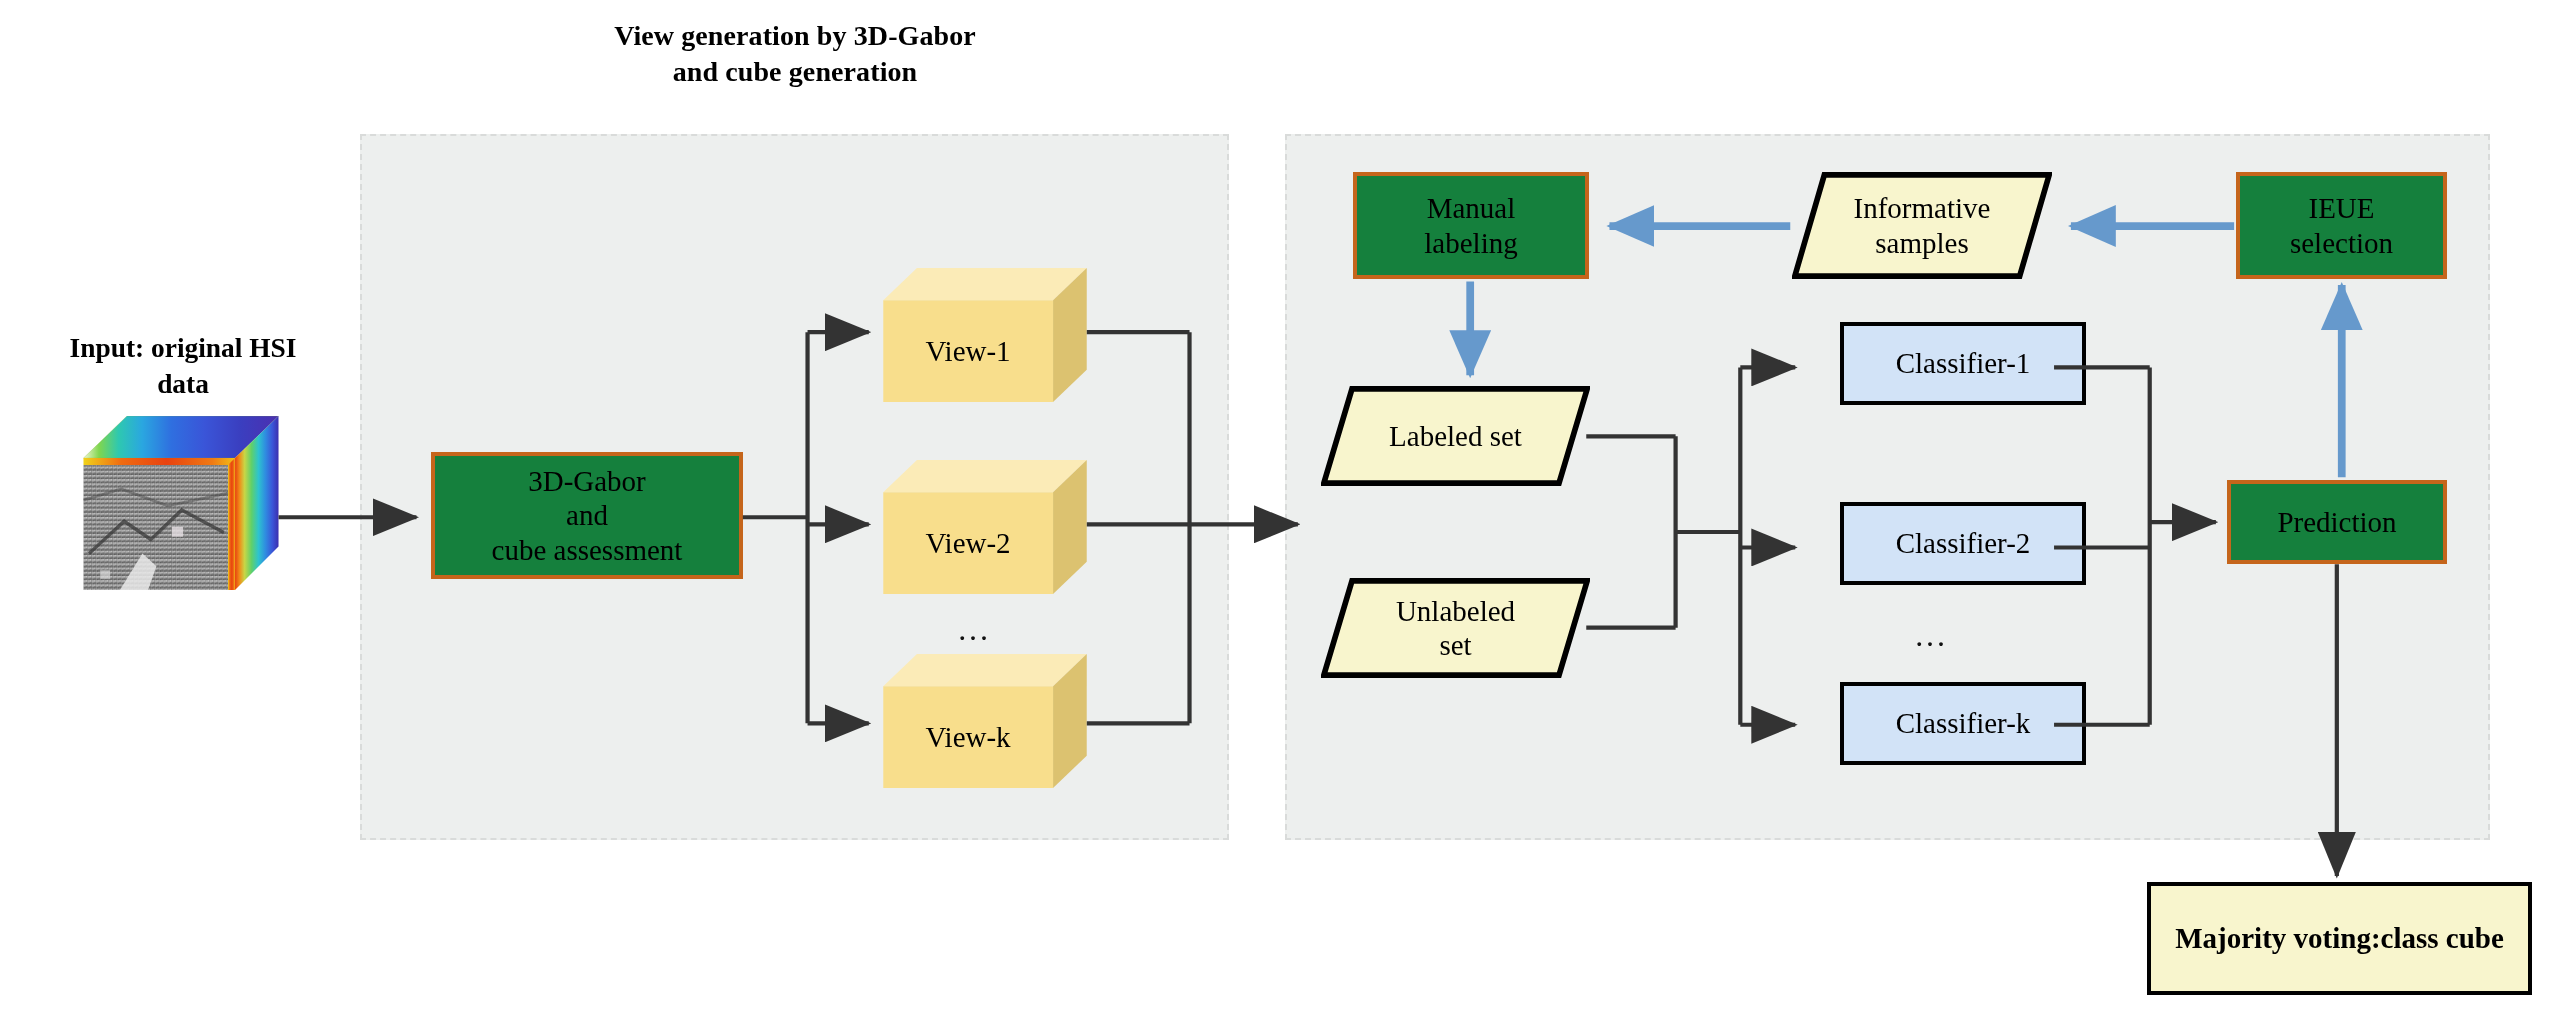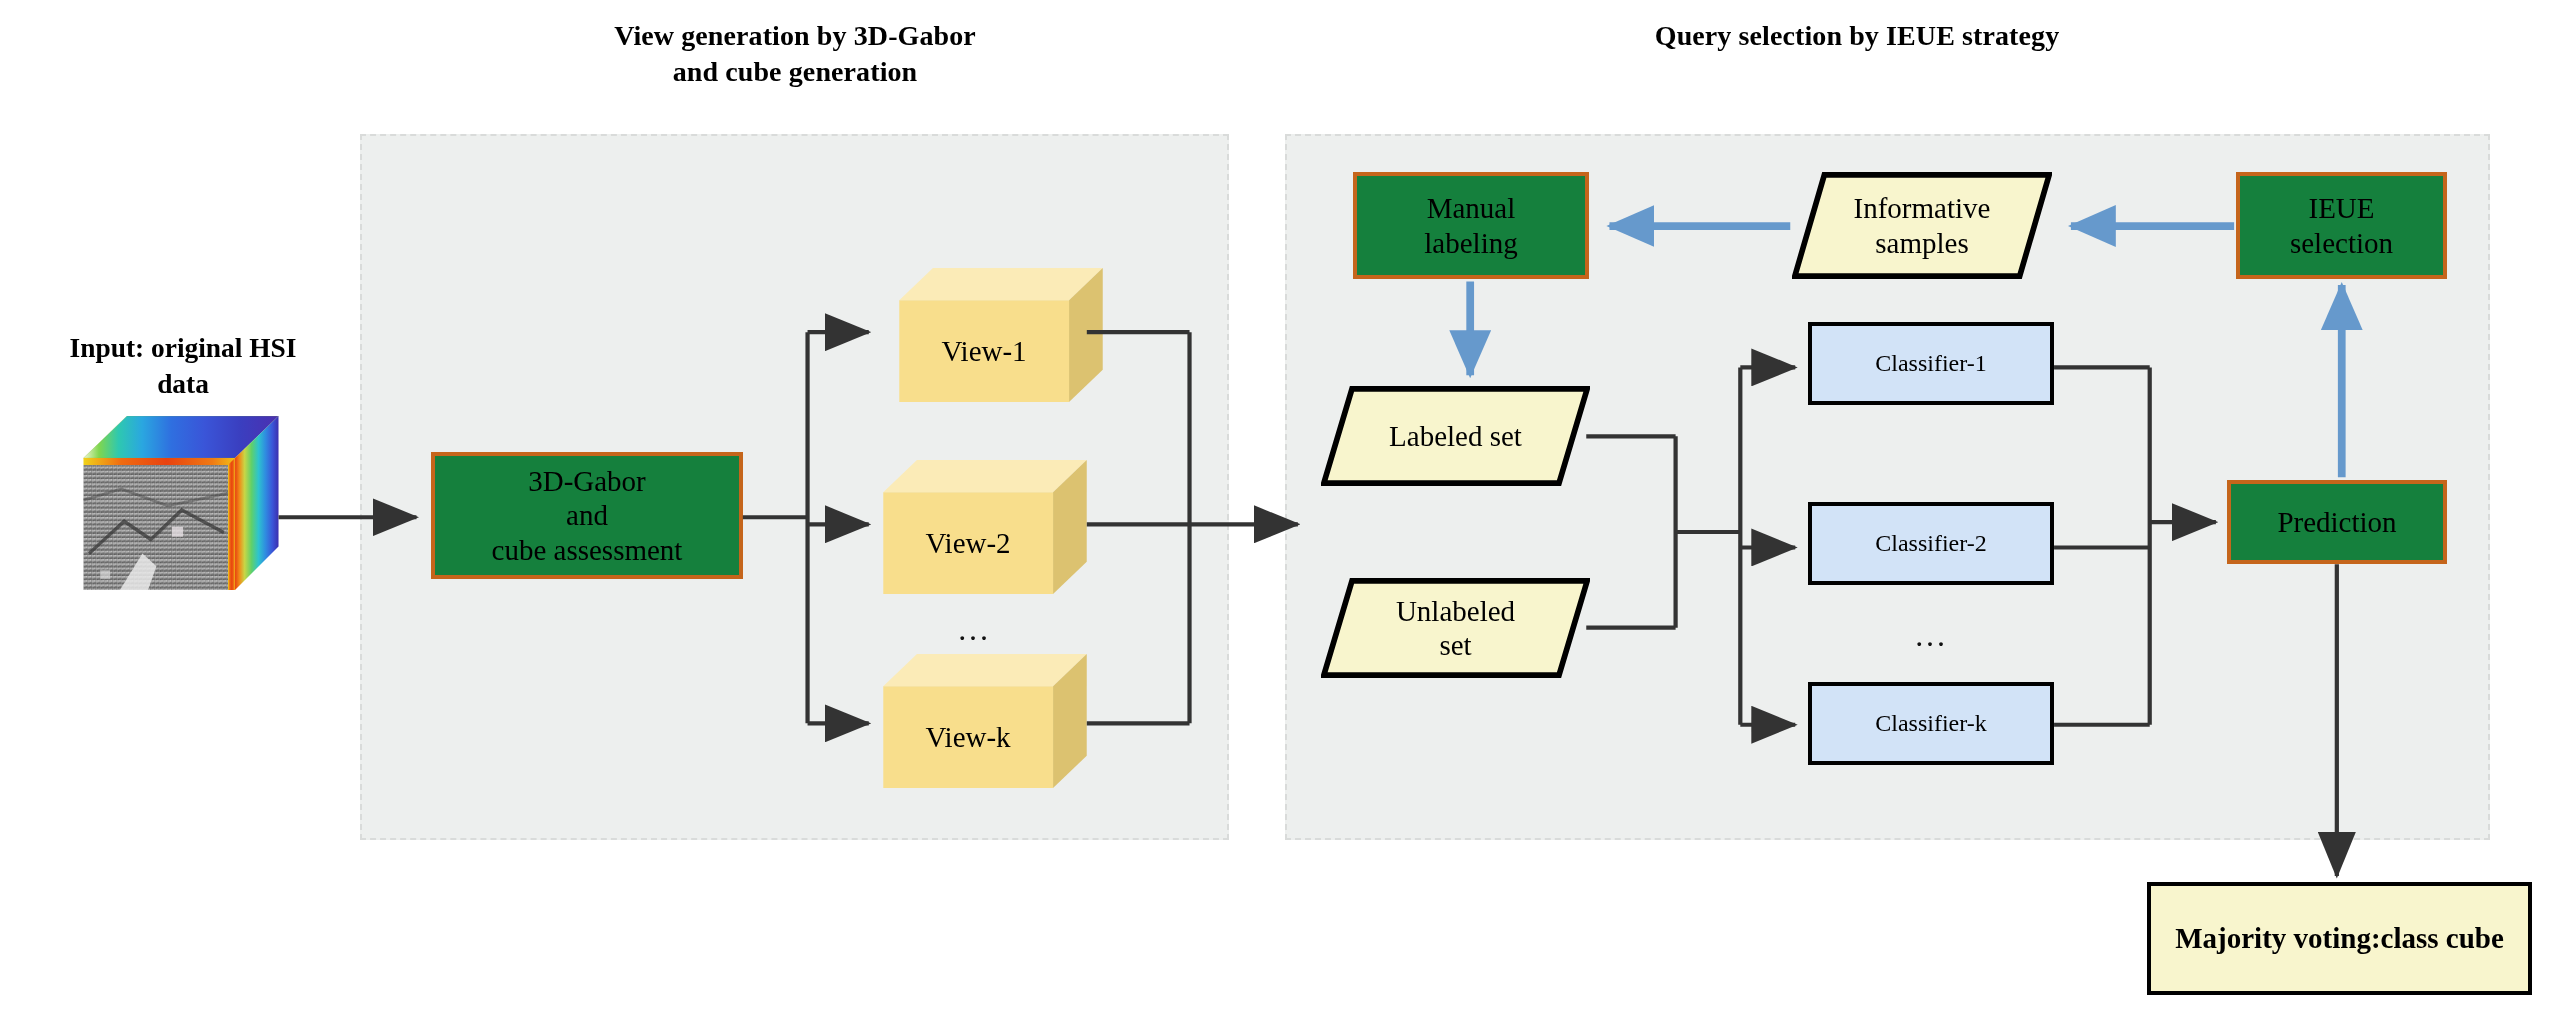--- a/index.html
+++ b/index.html
@@ -16,21 +16,21 @@
                font-size:28px;line-height:1.28;letter-spacing:0.1px;}
 
   .side-label{position:absolute;text-align:center;font-weight:bold;
               font-size:27.4px;line-height:1.3;}
 
   
   .node{position:absolute;box-sizing:border-box;display:flex;align-items:center;
         justify-content:center;text-align:center;line-height:1.18;}
 
   .orange-box{background:#15803d;border:4.2px solid #C5651B;font-size:29px;}
-  .blue-box{background:#D2E3F7;border:4.9px solid #000000;font-size:24px;}
+  .blue-box{background:#D2E3F7;border:4.9px solid #000000;font-size:29px;margin-left:32px;}
   .yellow-rect{background:#F8F5CD;border:4.9px solid #000000;font-size:29px;font-weight:bold;}
 
   
   .para-wrap{position:absolute;}
   .para-wrap svg{position:absolute;left:0;top:0;}
   .para-label{position:absolute;left:0;top:0;width:100%;height:100%;
               display:flex;align-items:center;justify-content:center;
               text-align:center;font-size:29px;line-height:1.18;}
 
   
@@ -55,23 +55,20 @@
 
   <div class="panel" style="left:360px;top:134px;width:869px;height:706px;"></div>
 
   <div class="panel" style="left:1285px;top:134px;width:1205px;height:706px;"></div>
 
   <div class="panel-title" style="left:542px;top:18.3px;width:506px;">
     <div>View generation by 3D-Gabor</div>
     <div>and cube generation</div>
   </div>
 
-  <div class="panel-title" style="left:1558px;top:18.3px;width:598px;">
-    <div>Query selection by IEUE strategy</div>
-  </div>
 
   <div class="side-label" style="left:7px;top:331px;width:352px;">
     <div>Input: original HSI</div>
     <div>data</div>
   </div>
 
   <div class="hsi" style="left:83px;top:416px;width:196px;height:174px;">
     <svg width="196" height="174" viewBox="0 0 278 248">
       <defs>
         <linearGradient id="rainT" x1="0" y1="0" x2="1" y2="0">
@@ -127,21 +124,21 @@
       <rect x="24" y="220" width="14" height="12" fill="#d8d8d8" opacity=".7"></rect>
     </svg>
   </div>
 
   <div class="node orange-box" style="left:431px;top:452px;width:312px;height:127px;flex-direction:column;">
     <span>3D-Gabor</span>
     <span>and</span>
     <span>cube assessment</span>
   </div>
 
-  <div class="cube" style="left:883px;top:268px;width:204px;height:134px;margin-left:16px;">
+  <div class="cube" style="left:883px;top:268px;width:204px;height:134px;">
     <svg width="204" height="134" viewBox="0 0 290 191">
       <polygon points="0,46 48,0 290,0 242,46" fill="#FBEBB7"></polygon>
       <polygon points="242,46 290,0 290,145 242,191" fill="#DCC270"></polygon>
       <rect x="0" y="46" width="242" height="145" fill="#F8DE8C"></rect>
     </svg>
     <div class="cube-label" style="left:0;top:32px;width:170px;height:102px;">View-1</div>
   </div>
 
   <div class="cube" style="left:883px;top:460px;width:204px;height:134px;">
     <svg width="204" height="134" viewBox="0 0 290 191">

